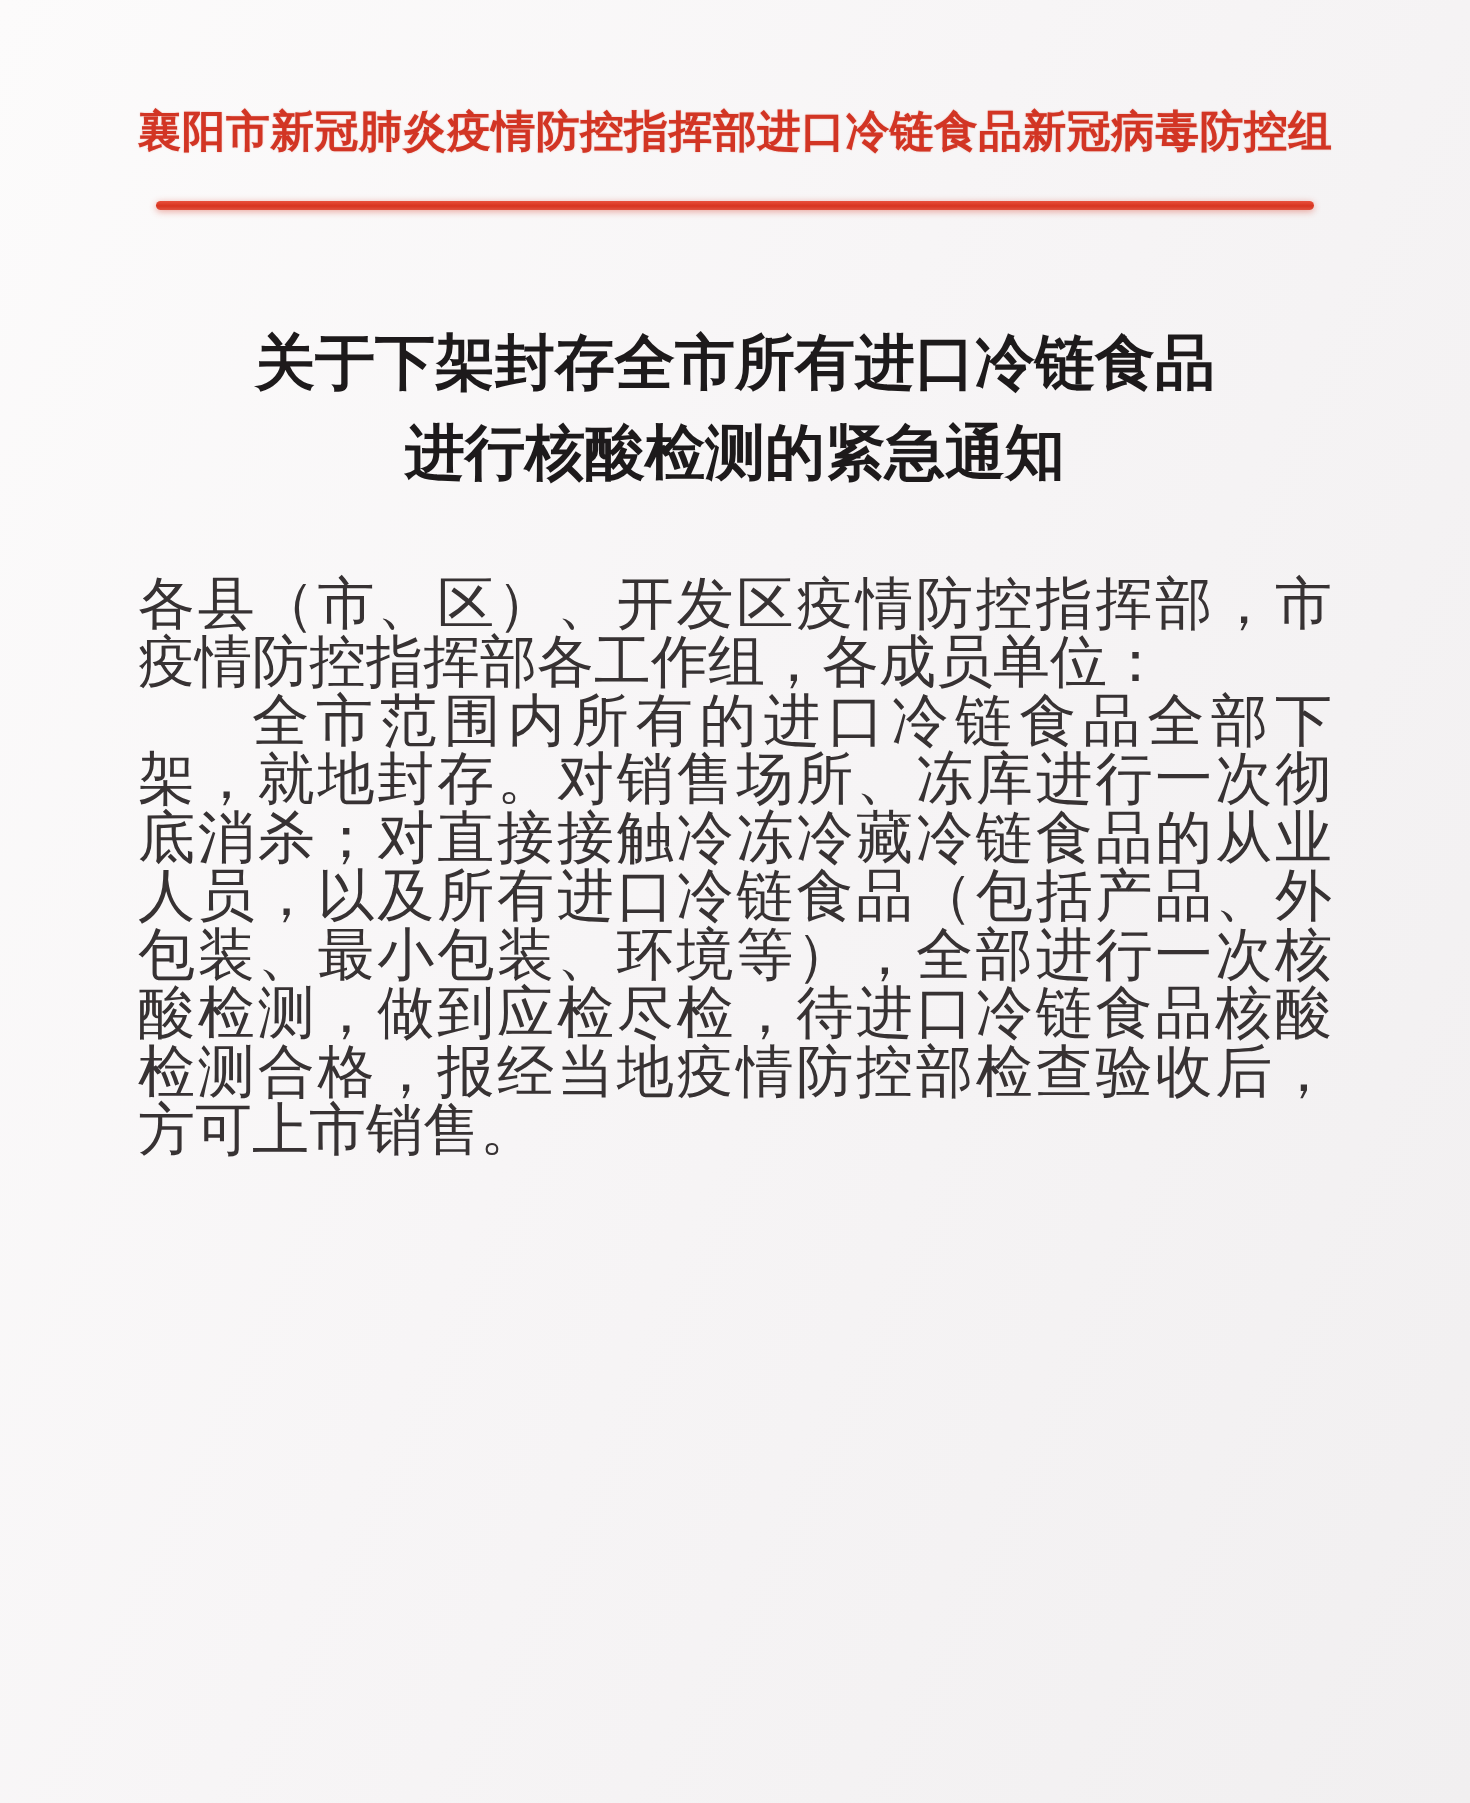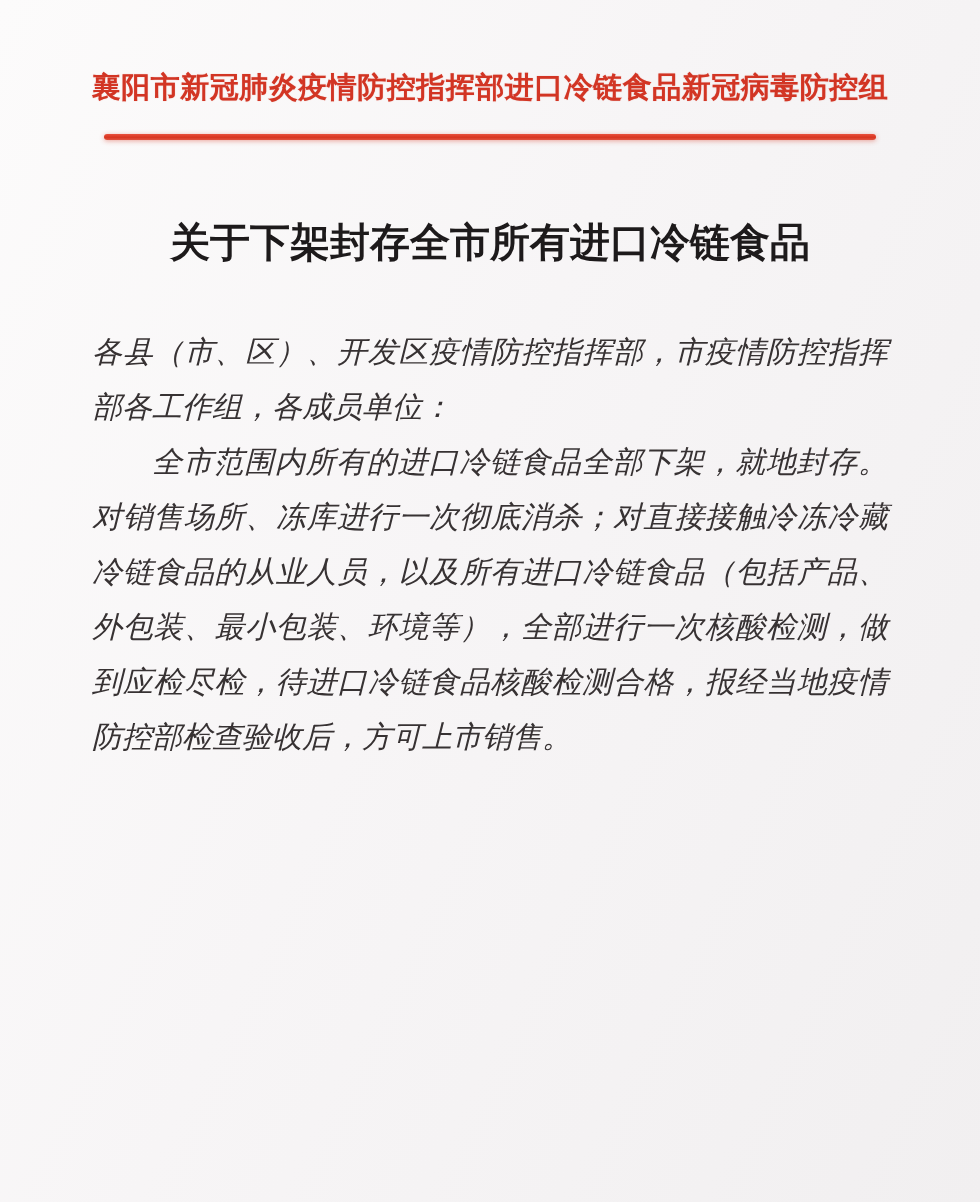--- a/index.html
+++ b/index.html
@@ -42,26 +42,25 @@
     text-align: center;
     font-family: "Liberation Sans", sans-serif;
     font-weight: bold;
     font-size: 40px;
     line-height: 60px;
     color: #1d1a1b;
   }
   .doc-body {
     width: 796px;
     margin: 52px auto 0 auto;
-    font-size: 30px;
-    line-height: 55px;
+    font-size: 38px;
+    line-height: 39px;
     color: #37３233;
     color: #373233;
     text-align: justify;
-    font-style: italic;
   }
   .doc-body p {
     margin: 0;
     padding: 0;
   }
   .indent {
     text-indent: 2em;
   }
 </style>
 </head>
@@ -69,20 +68,21 @@
 
 <div class="page">
 
   <div class="doc-header">
     <span class="org-line">襄阳市新冠肺炎疫情防控指挥部进口冷链食品新冠病毒防控组</span>
     <div class="red-divider"></div>
   </div>
 
   <div class="doc-title">
     <div>关于下架封存全市所有进口冷链食品</div>
+    <div>进行核酸检测的紧急通知</div>
   </div>
 
   <div class="doc-body">
     <p>各县（市、区）、开发区疫情防控指挥部，市疫情防控指挥部各工作组，各成员单位：</p>
     <p class="indent">全市范围内所有的进口冷链食品全部下架，就地封存。对销售场所、冻库进行一次彻底消杀；对直接接触冷冻冷藏冷链食品的从业人员，以及所有进口冷链食品（包括产品、外包装、最小包装、环境等），全部进行一次核酸检测，做到应检尽检，待进口冷链食品核酸检测合格，报经当地疫情防控部检查验收后，方可上市销售。</p>
   </div>
 
 </div>
 
 </body></html>

